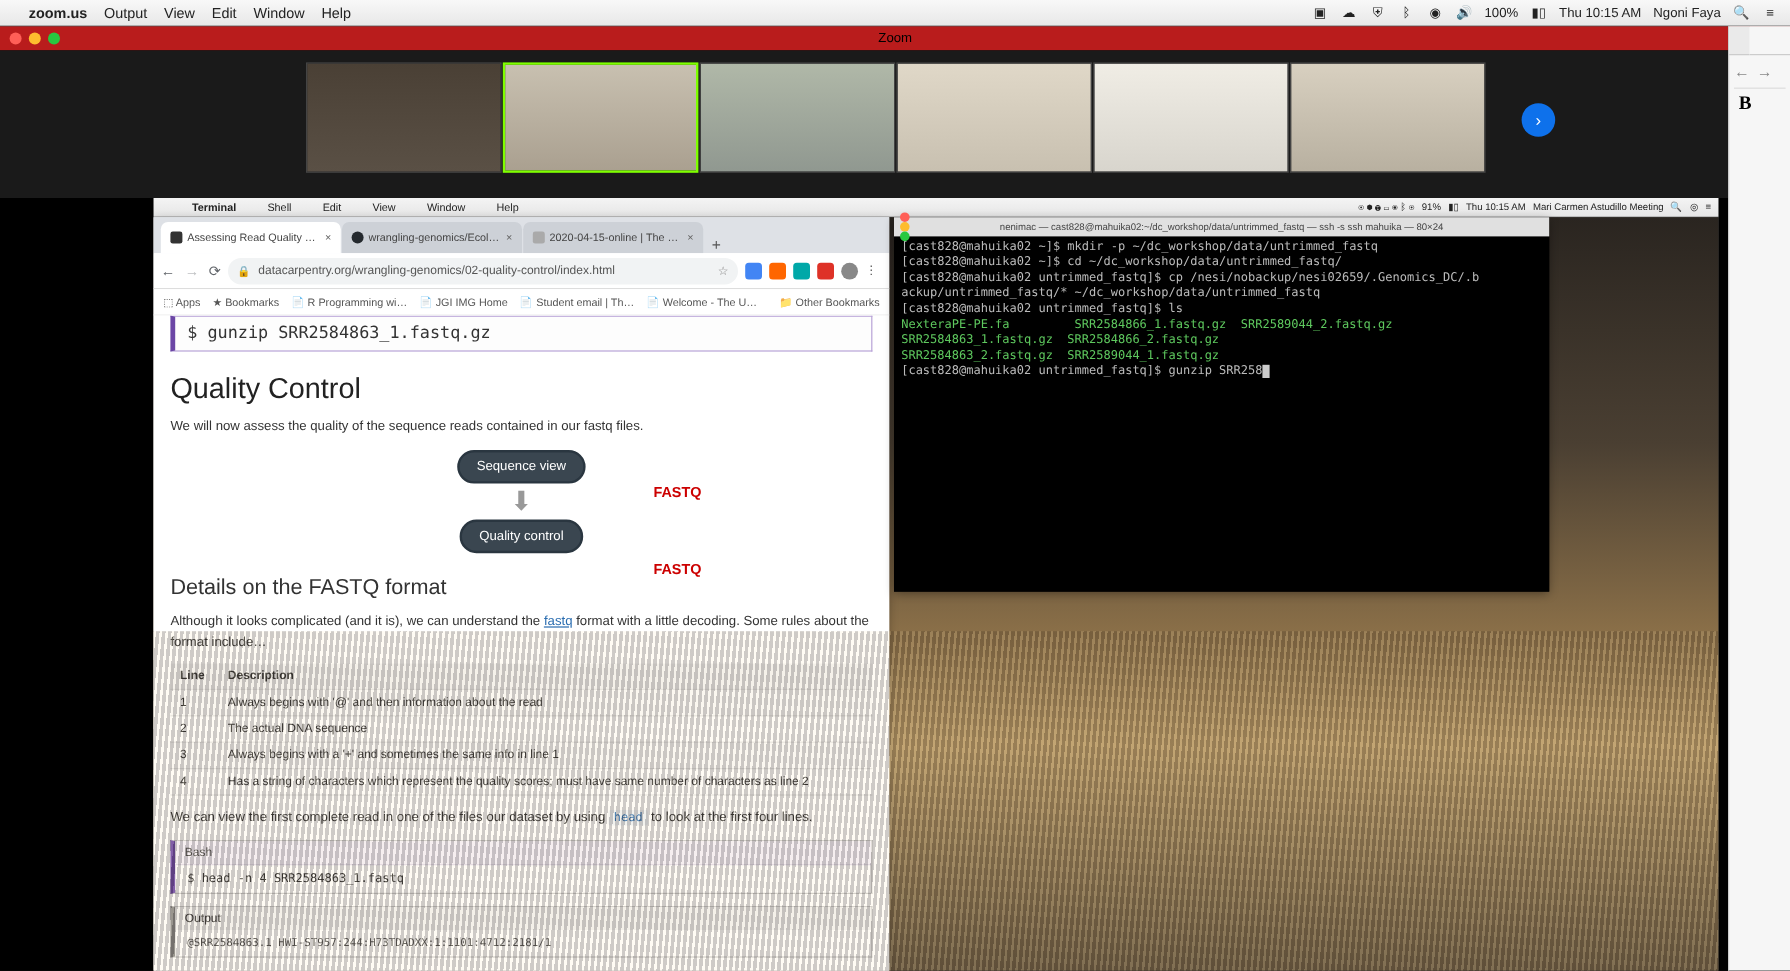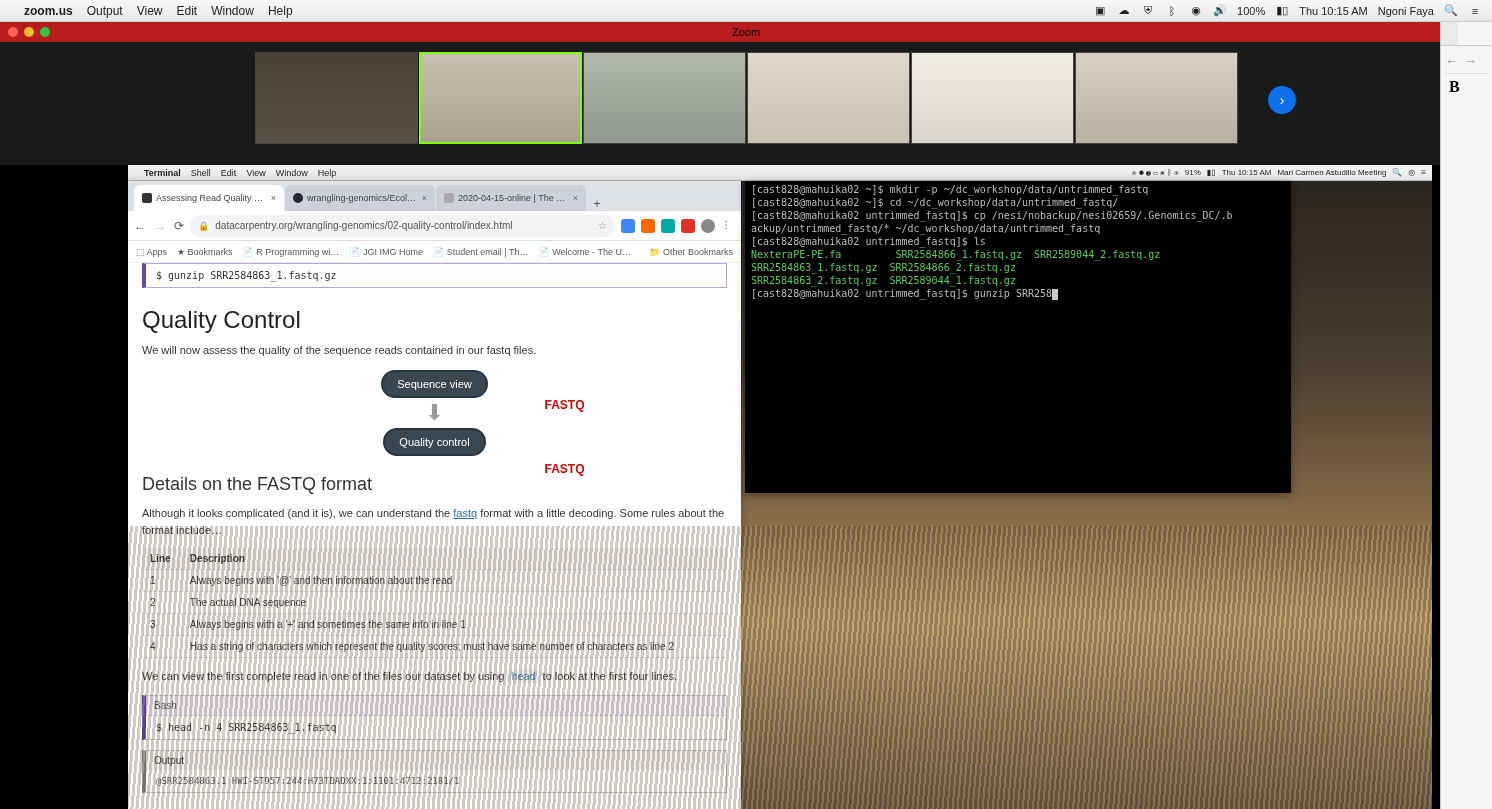--- a/index.html
+++ b/index.html
@@ -33,21 +33,21 @@
 .scroll-next { position: absolute; right: 196px; top: 44px; width: 28px; height: 28px; border-radius: 50%; background: #0e71eb; display: flex; align-items: center; justify-content: center; color: #fff; font-size: 14px; }
 
 
 .shared { position: absolute; top: 123px; left: 0; right: 0; bottom: 0; display: flex; }
 .letterbox-left, .letterbox-right { background: #000; }
 .letterbox-left { width: 128px; } .letterbox-right { width: 60px; }
 .shared-inner { flex: 1; position: relative; background: #444; }
 
 
 .inner-menubar { height: 16px; background: linear-gradient(#f4f4f4,#e6e6e6); display: flex; align-items: center; padding: 0 6px; font-size: 9px; color: #222; justify-content: space-between; border-bottom: 1px solid #bbb; }
-.inner-menubar .left, .inner-menubar .right { display: flex; gap: 10px; align-items: center; }
+.inner-menubar .left, .inner-menubar .right { display: flex; gap: 26px; align-items: center; }
 .inner-menubar .right { gap: 6px; font-size: 8px; }
 
 .inner-desktop { position: absolute; top: 16px; left: 0; right: 0; bottom: 0; background: linear-gradient(180deg, #2a2520 0%, #4a3f32 30%, #8a6f48 55%, #b89a68 70%, #6a5a42 100%); }
 .inner-desktop::after { content:''; position:absolute; top:55%; left:0; right:0; bottom:0; background: repeating-linear-gradient(95deg, rgba(255,230,180,.15) 0 2px, rgba(60,45,30,.25) 2px 5px); }
 
 
 .chrome { position: absolute; top: 0; left: 0; width: 613px; height: 628px; background: #fff; box-shadow: 0 2px 8px rgba(0,0,0,.3); display: flex; flex-direction: column; }
 .chrome-tabs { height: 30px; background: #dee1e6; display: flex; align-items: flex-end; padding: 0 6px; gap: 1px; }
 .chrome-tab { height: 26px; background: #fff; border-radius: 6px 6px 0 0; padding: 0 8px; display: flex; align-items: center; font-size: 9px; color: #444; gap: 4px; max-width: 150px; overflow: hidden; white-space: nowrap; }
 .chrome-tab.inactive { background: #cdd1d7; }
@@ -59,21 +59,21 @@
 .omnibox { flex: 1; height: 22px; background: #f1f3f4; border-radius: 11px; display: flex; align-items: center; padding: 0 8px; font-size: 10px; color: #555; gap: 6px; }
 .omnibox .lock { color: #5f6368; font-size: 9px; }
 .chrome-ext { display: flex; gap: 6px; font-size: 10px; }
 .chrome-ext span { width: 14px; height: 14px; border-radius: 3px; display: inline-block; }
 .bookmarks { height: 22px; background: #fff; border-bottom: 1px solid #eee; display: flex; align-items: center; padding: 0 8px; gap: 10px; font-size: 9px; color: #555; justify-content: space-between; }
 .bookmarks .bl { display: flex; gap: 10px; align-items: center; }
 
 .chrome-content { flex: 1; overflow: hidden; padding: 0 14px; font-size: 11px; color: #333; background: #fff; }
 
 
-.cmd-box { border: 1px solid #b8a4d8; border-left: 4px solid #6b46a5; padding: 6px 10px; font-family: Menlo, monospace; font-size: 10px; background: #fdfdfd; margin-bottom: 18px; }
+.cmd-box { border: 1px solid #b8a4d8; border-left: 4px solid #6b46a5; padding: 6px 10px; font-family: Menlo, monospace; font-size: 14px; background: #fdfdfd; margin-bottom: 18px; }
 h2.qc { font-size: 24px; font-weight: 400; color: #222; margin: 6px 0 10px; }
 .lead { font-size: 11px; color: #333; margin-bottom: 14px; }
 .flow { text-align: center; margin: 10px auto 18px; position: relative; width: 280px; }
 .pill { display: inline-block; background: #3a4650; color: #fff; padding: 6px 14px; border-radius: 14px; font-size: 11px; border: 2px solid #2a3640; }
 .arrow-down { font-size: 22px; color: #999; line-height: 1; margin: 4px 0; }
 .fastq-lbl { color: #cc0000; font-weight: bold; position: absolute; font-size: 12px; }
 .fastq1 { top: 28px; right: -10px; }
 .fastq2 { top: 92px; right: -10px; }
 h3.details { font-size: 18px; font-weight: 400; margin: 16px 0 10px; }
 .para { font-size: 11px; line-height: 1.5; }
@@ -286,20 +286,28 @@
               <div class="body">$ head -n 4 SRR2584863_1.fastq</div>
             </div>
             <div class="output-block">
               <div class="hdr">Output</div>
               <div class="body">@SRR2584863.1 HWI-ST957:244:H73TDADXX:1:1101:4712:2181/1</div>
             </div>
           </div>
         </div>
 
         <div class="term-win">
+          <div class="term-title">
+            <div class="traffic">
+              <span class="r"></span>
+              <span class="y"></span>
+              <span class="g"></span>
+            </div>
+            <div class="tt">nenimac — cast828@mahuika02:~/dc_workshop/data/untrimmed_fastq — ssh -s ssh mahuika — 80×24</div>
+          </div>
           <div class="term-body" id="term-body"><div class="prompt">[cast828@mahuika02 ~]$ mkdir -p ~/dc_workshop/data/untrimmed_fastq</div><div class="prompt">[cast828@mahuika02 ~]$ cd ~/dc_workshop/data/untrimmed_fastq/</div><div class="prompt">[cast828@mahuika02 untrimmed_fastq]$ cp /nesi/nobackup/nesi02659/.Genomics_DC/.b</div><div class="prompt">ackup/untrimmed_fastq/* ~/dc_workshop/data/untrimmed_fastq</div><div class="prompt">[cast828@mahuika02 untrimmed_fastq]$ ls</div><div class="grn">NexteraPE-PE.fa         SRR2584866_1.fastq.gz  SRR2589044_2.fastq.gz</div><div class="grn">SRR2584863_1.fastq.gz  SRR2584866_2.fastq.gz</div><div class="grn">SRR2584863_2.fastq.gz  SRR2589044_1.fastq.gz</div><div class="prompt">[cast828@mahuika02 untrimmed_fastq]$ gunzip SRR258<span class="cursor"></span></div></div>
         </div>
 
       </div>
     </div>
     <div class="letterbox-right"></div>
   </div>
 </div>
 
 <div class="right-sidebar">

